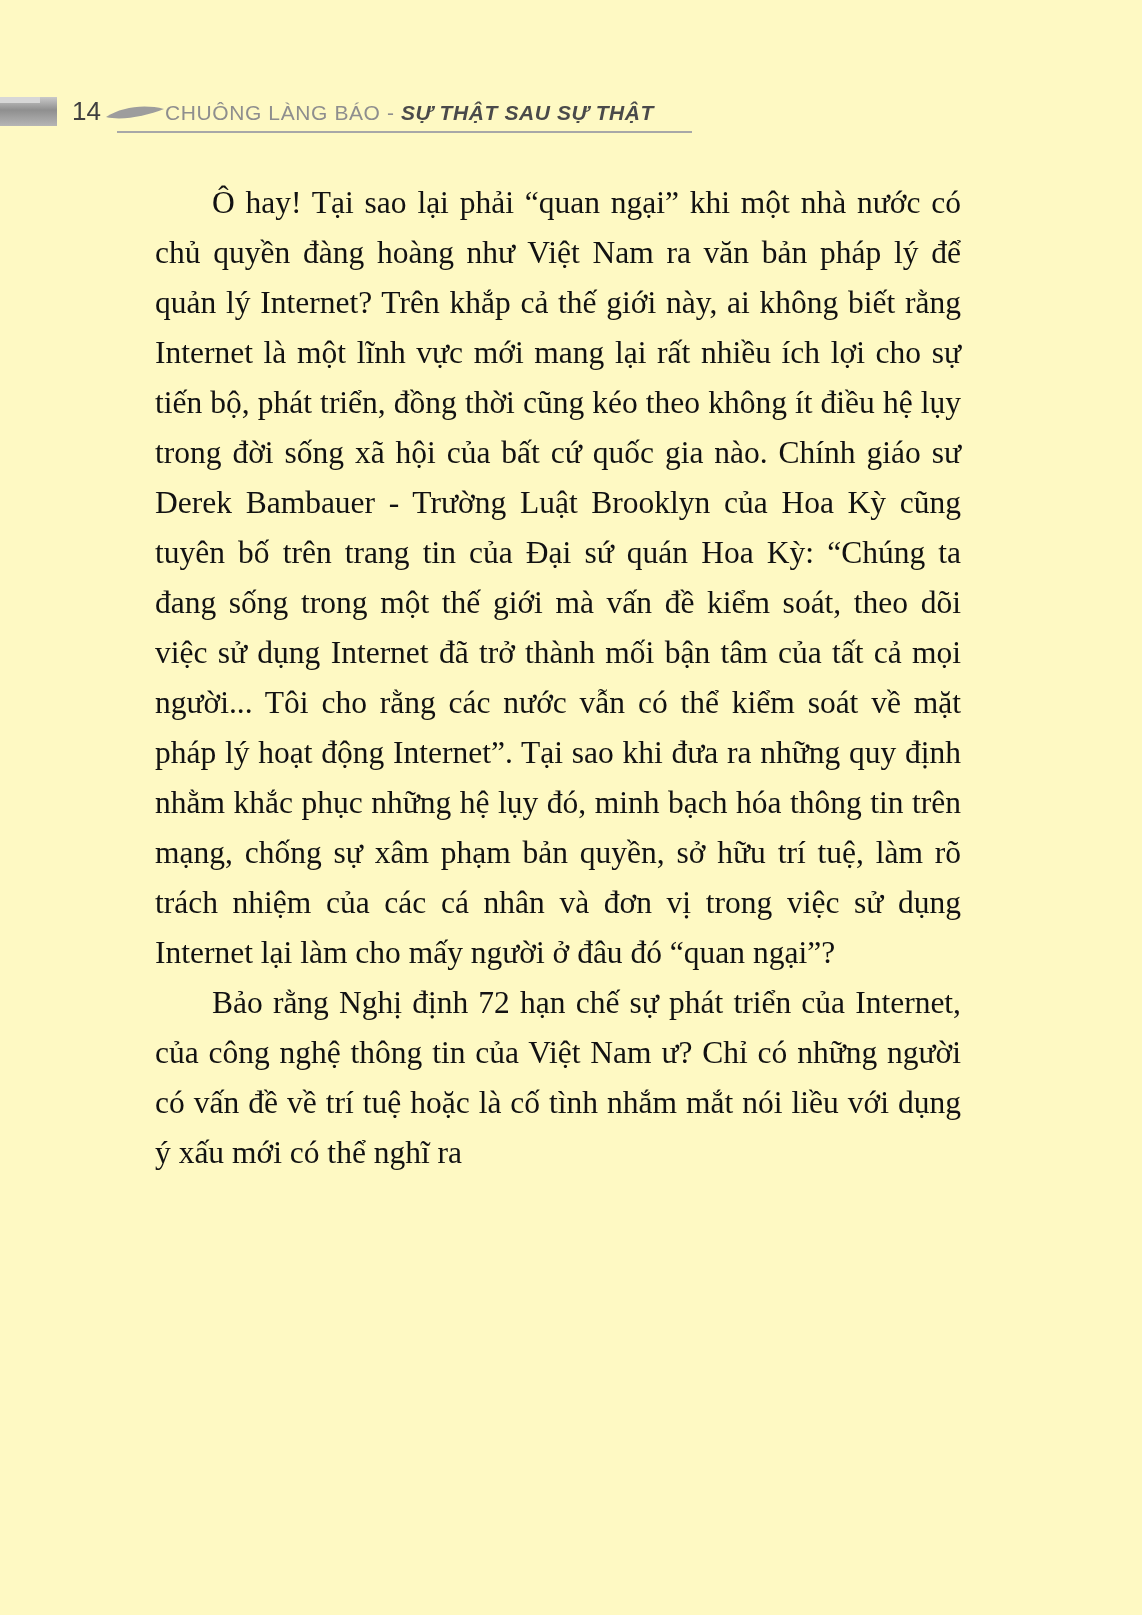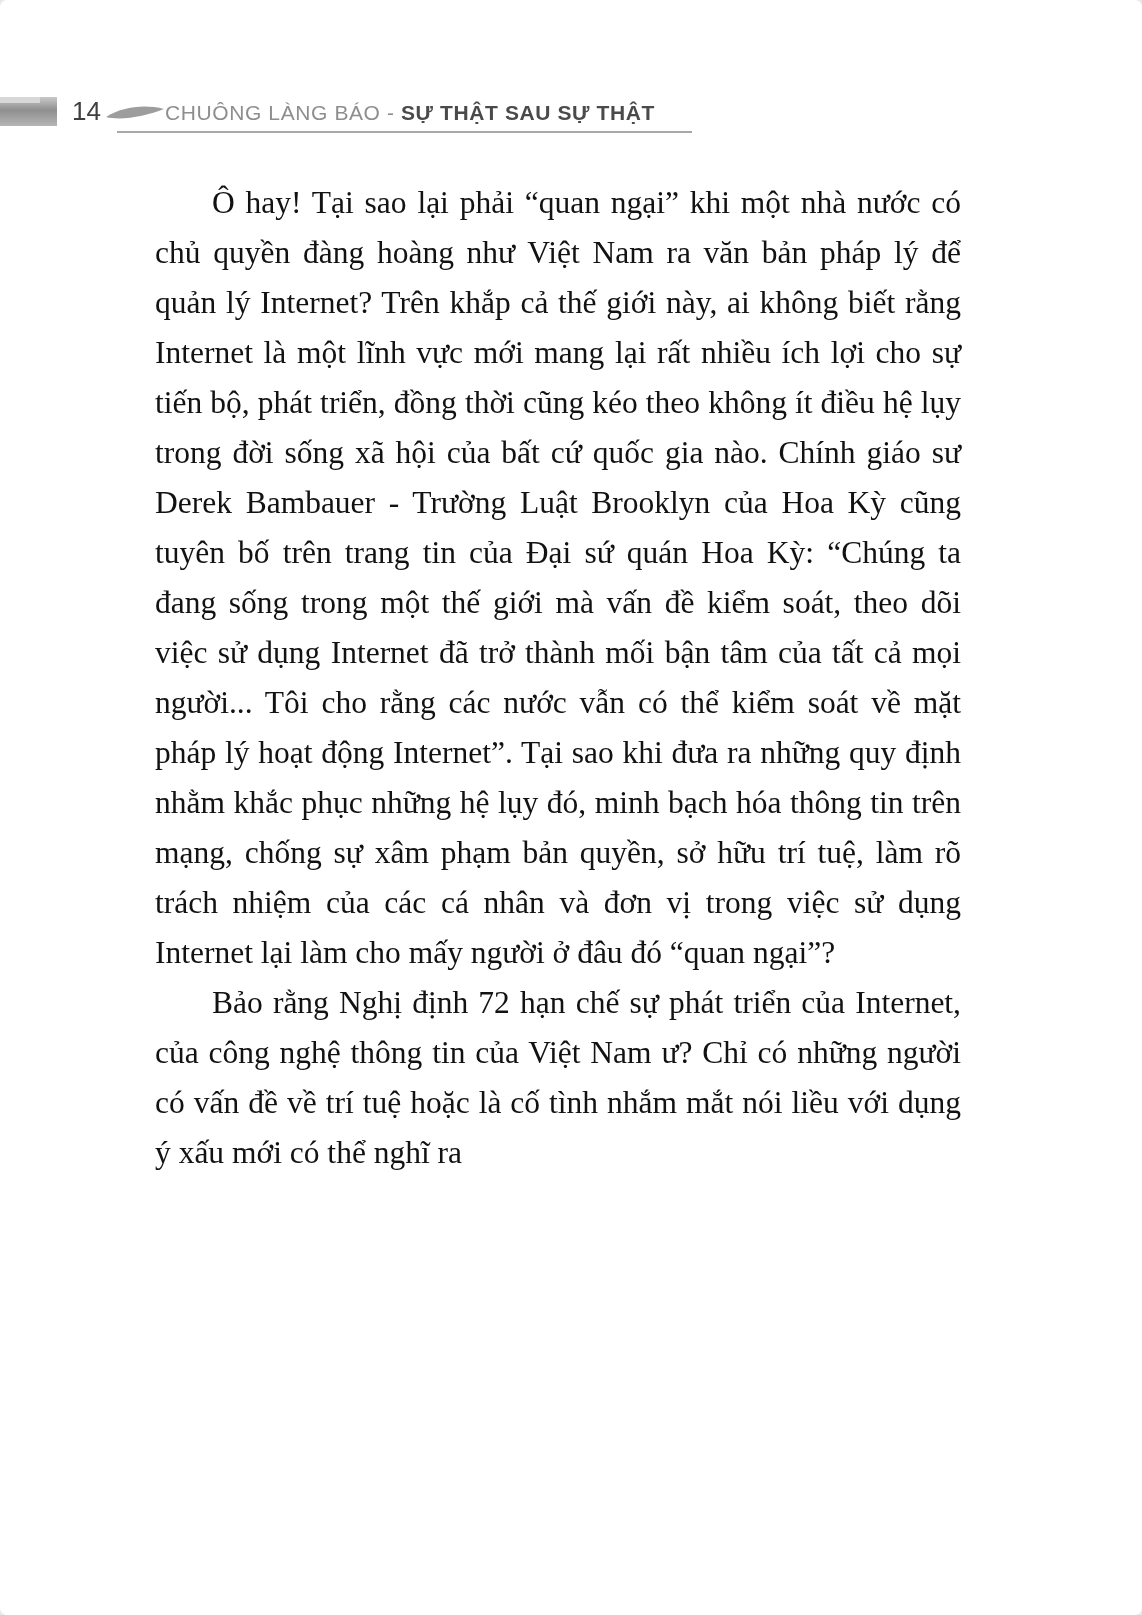--- a/index.html
+++ b/index.html
@@ -1,24 +1,23 @@
 <!DOCTYPE html>
 <html><head>
 <meta charset="utf-8">
 <style>
   html, body { margin: 0; padding: 0; background: #e9e9e9; }
   .page {
     position: relative;
     width: 1142px;
     height: 1615px;
-    background: #ffffff;
+    background: #fef9c3;
     margin: 0 auto;
     overflow: hidden;
     font-family: "Liberation Serif", serif;
-    border-radius: 7px;
   }
 
   
   .header {
     position: absolute;
     top: 94px;
     left: 0;
     width: 1142px;
     height: 46px;
   }
@@ -61,20 +60,21 @@
     font-family: "Liberation Sans", sans-serif;
     font-size: 21px;
     line-height: 26px;
     letter-spacing: 0.6px;
     color: #8e8e8e;
     white-space: nowrap;
   }
   .running-title .bold-part {
     color: #4a4a4a;
     font-weight: bold;
+    font-style: italic;
   }
   .header-rule {
     position: absolute;
     left: 117px;
     top: 37px;
     width: 575px;
     height: 2px;
     background: #a8a8a8;
   }
 

